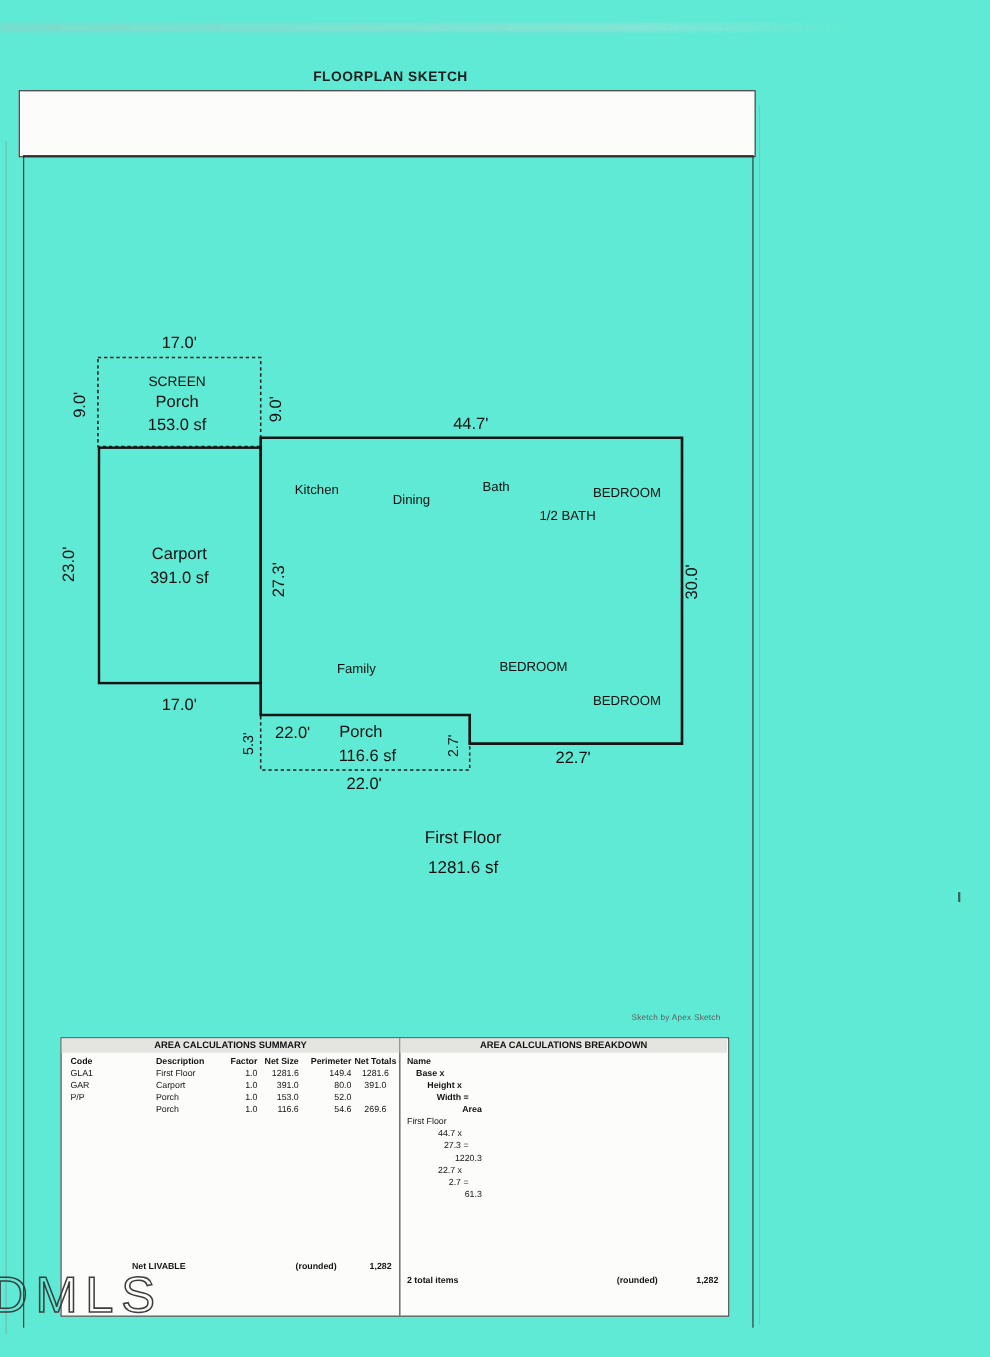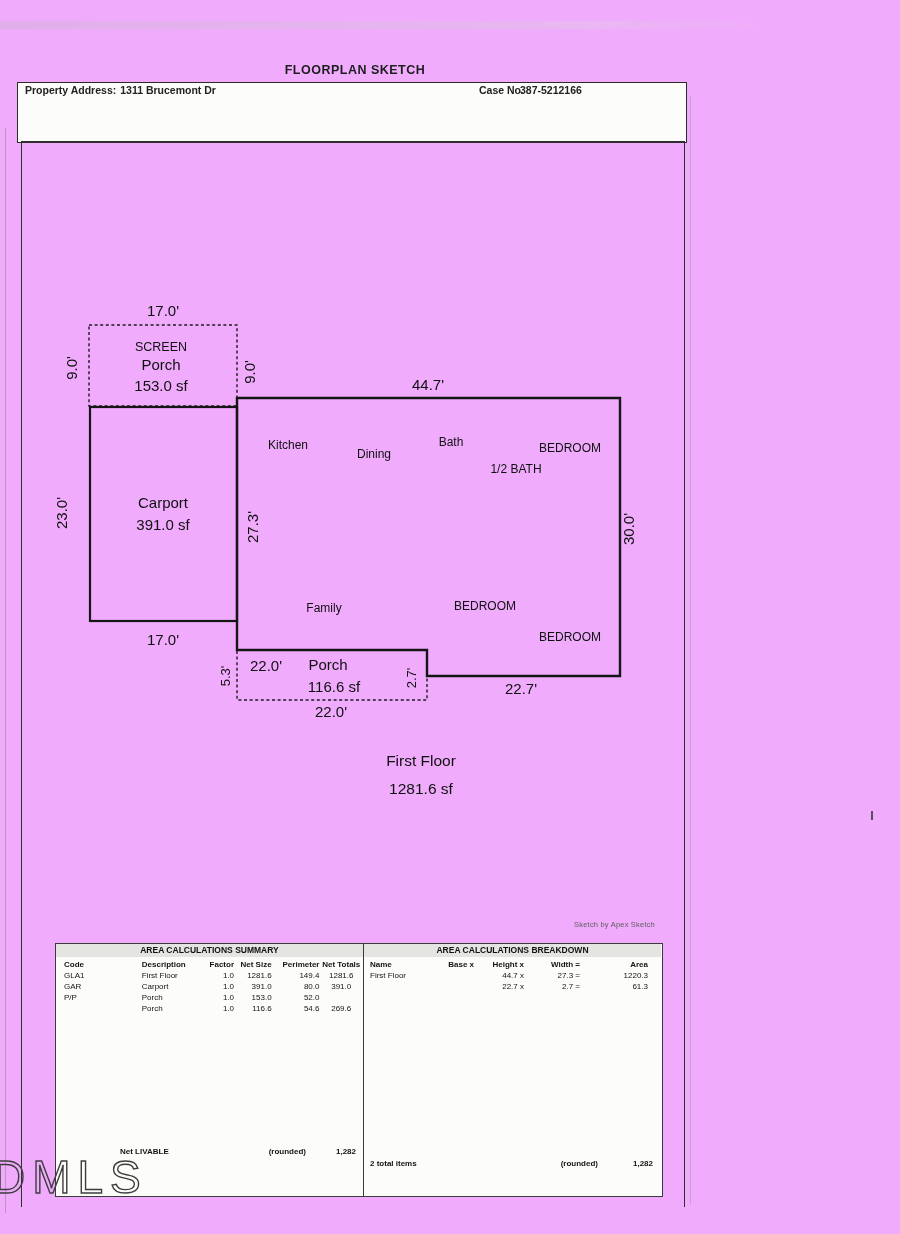--- a/index.html
+++ b/index.html
@@ -1,18 +1,18 @@
 <!DOCTYPE html>
 <html><head>
 <meta charset="utf-8">
 <style>
   html,body{margin:0;padding:0;background:#ffffff;}
   .canvas{
     position:relative;width:900px;height:1234px;overflow:hidden;
-    background:#f0abfc;
+    background:#5eead4;
     font-family:"Liberation Sans", sans-serif;color:#141414;
   }
   .top-band{position:absolute;left:0;top:21px;width:780px;height:8px;
     background:linear-gradient(to right,#b9bdb9 0%,#c8ccc8 40%,#d9dcd9 75%,transparent 100%);
     opacity:.28;filter:blur(1px);}
   .doc-title{position:absolute;left:250px;top:63px;width:210px;text-align:center;
     font-size:12.5px;font-weight:700;letter-spacing:.5px;color:#1d1d1d;}
   .outer-line-left{position:absolute;left:5px;top:128px;width:1px;height:1085px;background:#8a8a8a;opacity:.55;}
   .outer-line-right{position:absolute;left:690px;top:96px;width:1px;height:1108px;background:#9a9a9a;opacity:.5;}
   .header-box{position:absolute;left:17px;top:82px;width:668px;height:59px;
@@ -37,21 +37,21 @@
     font-size:7.5px;color:#5f5f5f;letter-spacing:.2px;}
   .tables-box{position:absolute;left:55px;top:943px;width:606px;height:252px;
     border:1.5px solid #3a3a3a;background:#fcfcfa;}
   .tbl-left{position:absolute;left:0;top:0;width:307px;height:100%;border-right:1px solid #3a3a3a;}
   .tbl-right{position:absolute;left:308px;top:0;width:297px;height:100%;}
   .tbl-title{height:13px;line-height:13px;text-align:center;font-size:8.5px;font-weight:700;
     background:#e4e4e1;color:#111;}
   .trow{display:flex;line-height:11px;font-size:8px;white-space:nowrap;}
   .thead{font-weight:700;margin-top:2px;}
   .tbl-left .trow{padding-left:8px;}
-  .tbl-right .trow{padding-left:6px;}
+  .tbl-right .trow{padding-left:6px;flex-direction:column;}
   .c0{width:36px;} .c1{width:64px;margin-left:47px;} .c2{width:44px;text-align:right;}
   .c3{width:44px;text-align:right;} .c4{width:56px;text-align:right;} .c5{width:51px;text-align:center;}
   .b0{width:70px;} .b1{width:34px;text-align:right;} .b2{width:50px;text-align:right;}
   .b3{width:56px;text-align:right;} .b4{width:68px;text-align:right;}
   .tfoot{position:absolute;font-size:8px;font-weight:700;white-space:nowrap;}
   .tfoot .f-lbl{position:absolute;left:0;top:0;}
   .tfoot .f-round{position:absolute;top:0;text-align:right;}
   .tfoot .f-total{position:absolute;top:0;text-align:right;}
   .foot-left{left:64px;top:203px;width:240px;height:12px;}
   .foot-left .f-round{left:116px;width:70px;}
@@ -68,27 +68,20 @@
 
 <div class="canvas">
 
   <div class="top-band"></div>
   <div class="outer-line-left"></div>
   <div class="outer-line-right"></div>
 
   <div class="doc-title">FLOORPLAN SKETCH</div>
 
   <div class="header-box">
-    <div class="hrow">
-      <span class="lft">
-        <span class="lbl">Property Address:</span><span>1311 Brucemont Dr</span>
-      </span>
-      <span class="fld" style="left:461px">Case No.</span>
-      <span class="fld" style="left:502px">387-5212166</span>
-    </div>
   </div>
 
   <div class="sketch-box"></div>
 
   <svg class="plan" width="900" height="1234" viewBox="0 0 900 1234">
 
     <rect x="89" y="325" width="148" height="81" fill="none" stroke="#1c1c1c" stroke-width="1.4" stroke-dasharray="3,2.6"></rect>
 
     <rect x="237" y="650" width="190" height="50" fill="none" stroke="#1c1c1c" stroke-width="1.4" stroke-dasharray="3,2.6"></rect>
 

